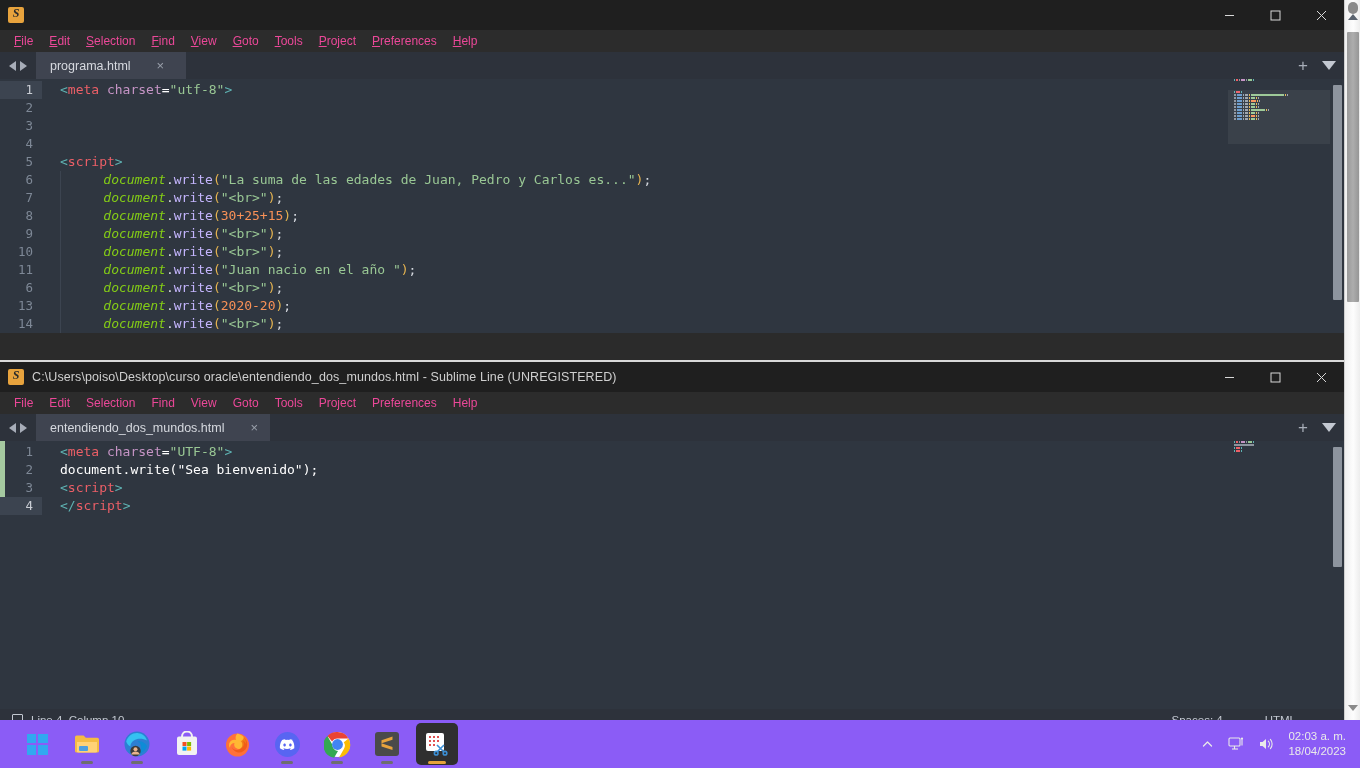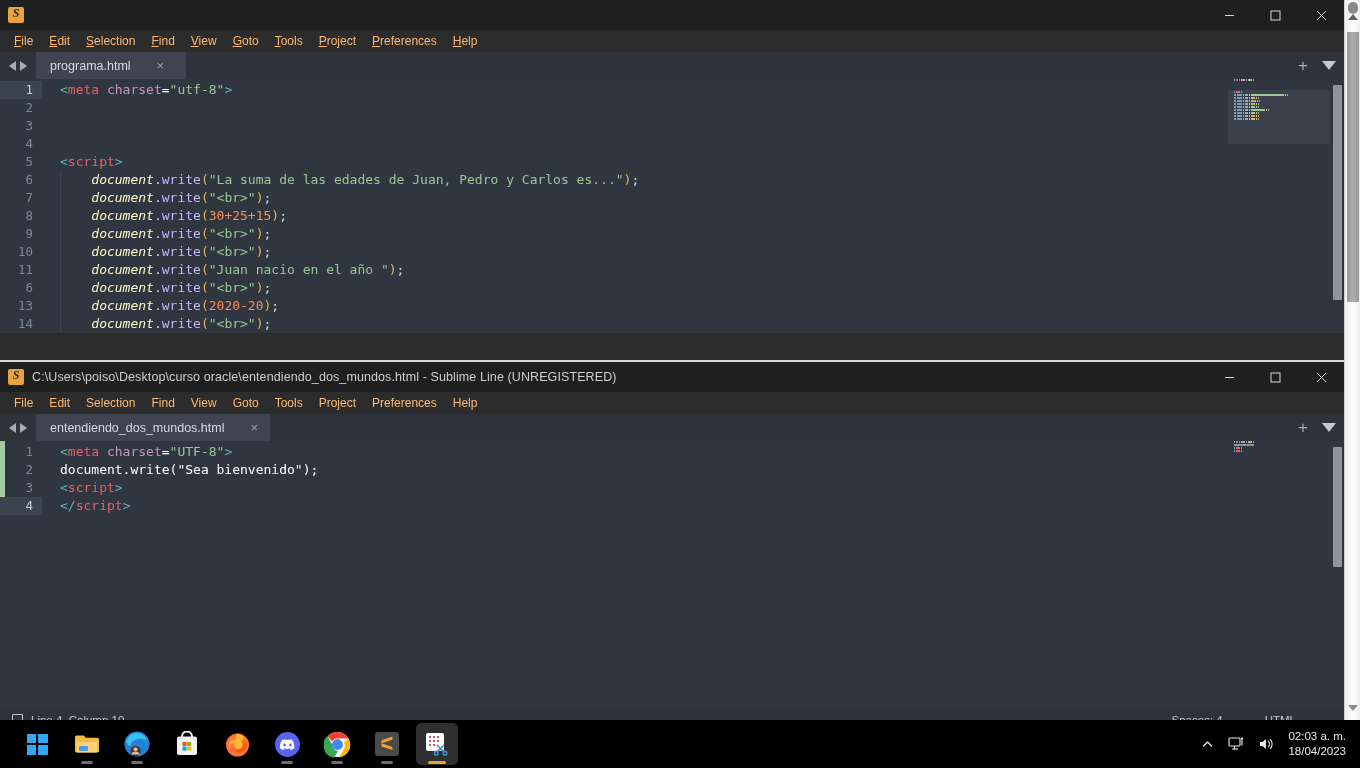--- a/index.html
+++ b/index.html
@@ -34,21 +34,21 @@
   .win-ctrls { position: absolute; right: 0; top: 0; height: 30px; display: flex; }
   .wb {
     width: 46px; height: 30px; display: flex; align-items: center; justify-content: center;
     color: #d8d8d8; font-size: 13px; line-height: 1;
   }
   .wb svg { display:block; }
 
   
   .menubar {
     height: 22px; background: #2c2c2c; display: flex; align-items: center;
-    padding-left: 6px; color: #fdba74; font-size: 12px;
+    padding-left: 6px; color: #ec4899; font-size: 12px;
   }
   .menu-item { padding: 2px 8px; white-space: nowrap; }
   .menu-item u { text-decoration: underline; }
   .menubar.inactive .menu-item u { text-decoration: none; }
 
   
   .tabbar {
     height: 27px; background: #2d323b; display: flex; align-items: stretch;
     position: relative;
   }
@@ -87,21 +87,21 @@
     color: #7e8896; font-size: 12.5px;
   }
   .code { padding-left: 18px; color: #d6dae0; position: relative; }
   .ind { position:absolute; left:18px; top:0; bottom:0; width:1px; background:#3c4450; }
 
   
   .t-tag    { color: #ec5f67; }
   .t-punc   { color: #5fb3b3; }
   .t-attr   { color: #c594c5; }
   .t-str    { color: #99c794; }
-  .t-obj    { color: #fef9c3; font-style: italic; }
+  .t-obj    { color: #84cc16; font-style: italic; margin-left: 12px; }
   .t-dot    { color: #d6dae0; }
   .t-fn     { color: #c4b5fd; }
   .t-paren  { color: #e6b450; }
   .t-num    { color: #f99157; }
   .t-plain  { color: #ffffff; }
   .t-semi   { color: #d6dae0; }
 
   
   .minimap { position: absolute; right: 14px; top: 0; width: 96px; bottom: 0; }
   .mm-line { height: 2px; margin-bottom: 1px; display: flex; gap: 1px; }
@@ -144,21 +144,21 @@
   .ar-dn { width:0;height:0;border-left:5px solid transparent;border-right:5px solid transparent;border-top:6px solid #8a8a8a; }
   .page-sb .thumb {
     position:absolute; left:2px; width:12px; top: 32px; height: 270px;
     background: linear-gradient(to right,#9a9a9a,#adadad 50%,#969696); border-radius: 1px;
   }
   .page-sb .cap { position:absolute; left:3px; top:2px; width:10px; height:12px; background:#8a8a8a; border-radius:5px; }
 
   
   .taskbar {
     position: absolute; left: 0; bottom: 0; width: 1360px; height: 48px;
-    background: #000000; display: flex; align-items: center;
+    background: #8b5cf6; display: flex; align-items: center;
   }
   .tb-icons { display: flex; align-items: center; gap: 0; margin-left: 12px; }
   .tb-btn {
     width: 42px; height: 42px; display:flex; align-items:center; justify-content:center;
     position: relative; border-radius: 5px; margin: 0 4px;
   }
   .tb-btn.active { background: #2f2f2f; }
   .tb-btn .dot {
     position:absolute; bottom: 1px; left: 50%; transform: translateX(-50%);
     width: 12px; height: 3px; border-radius: 2px; background: #6e6e6e;

